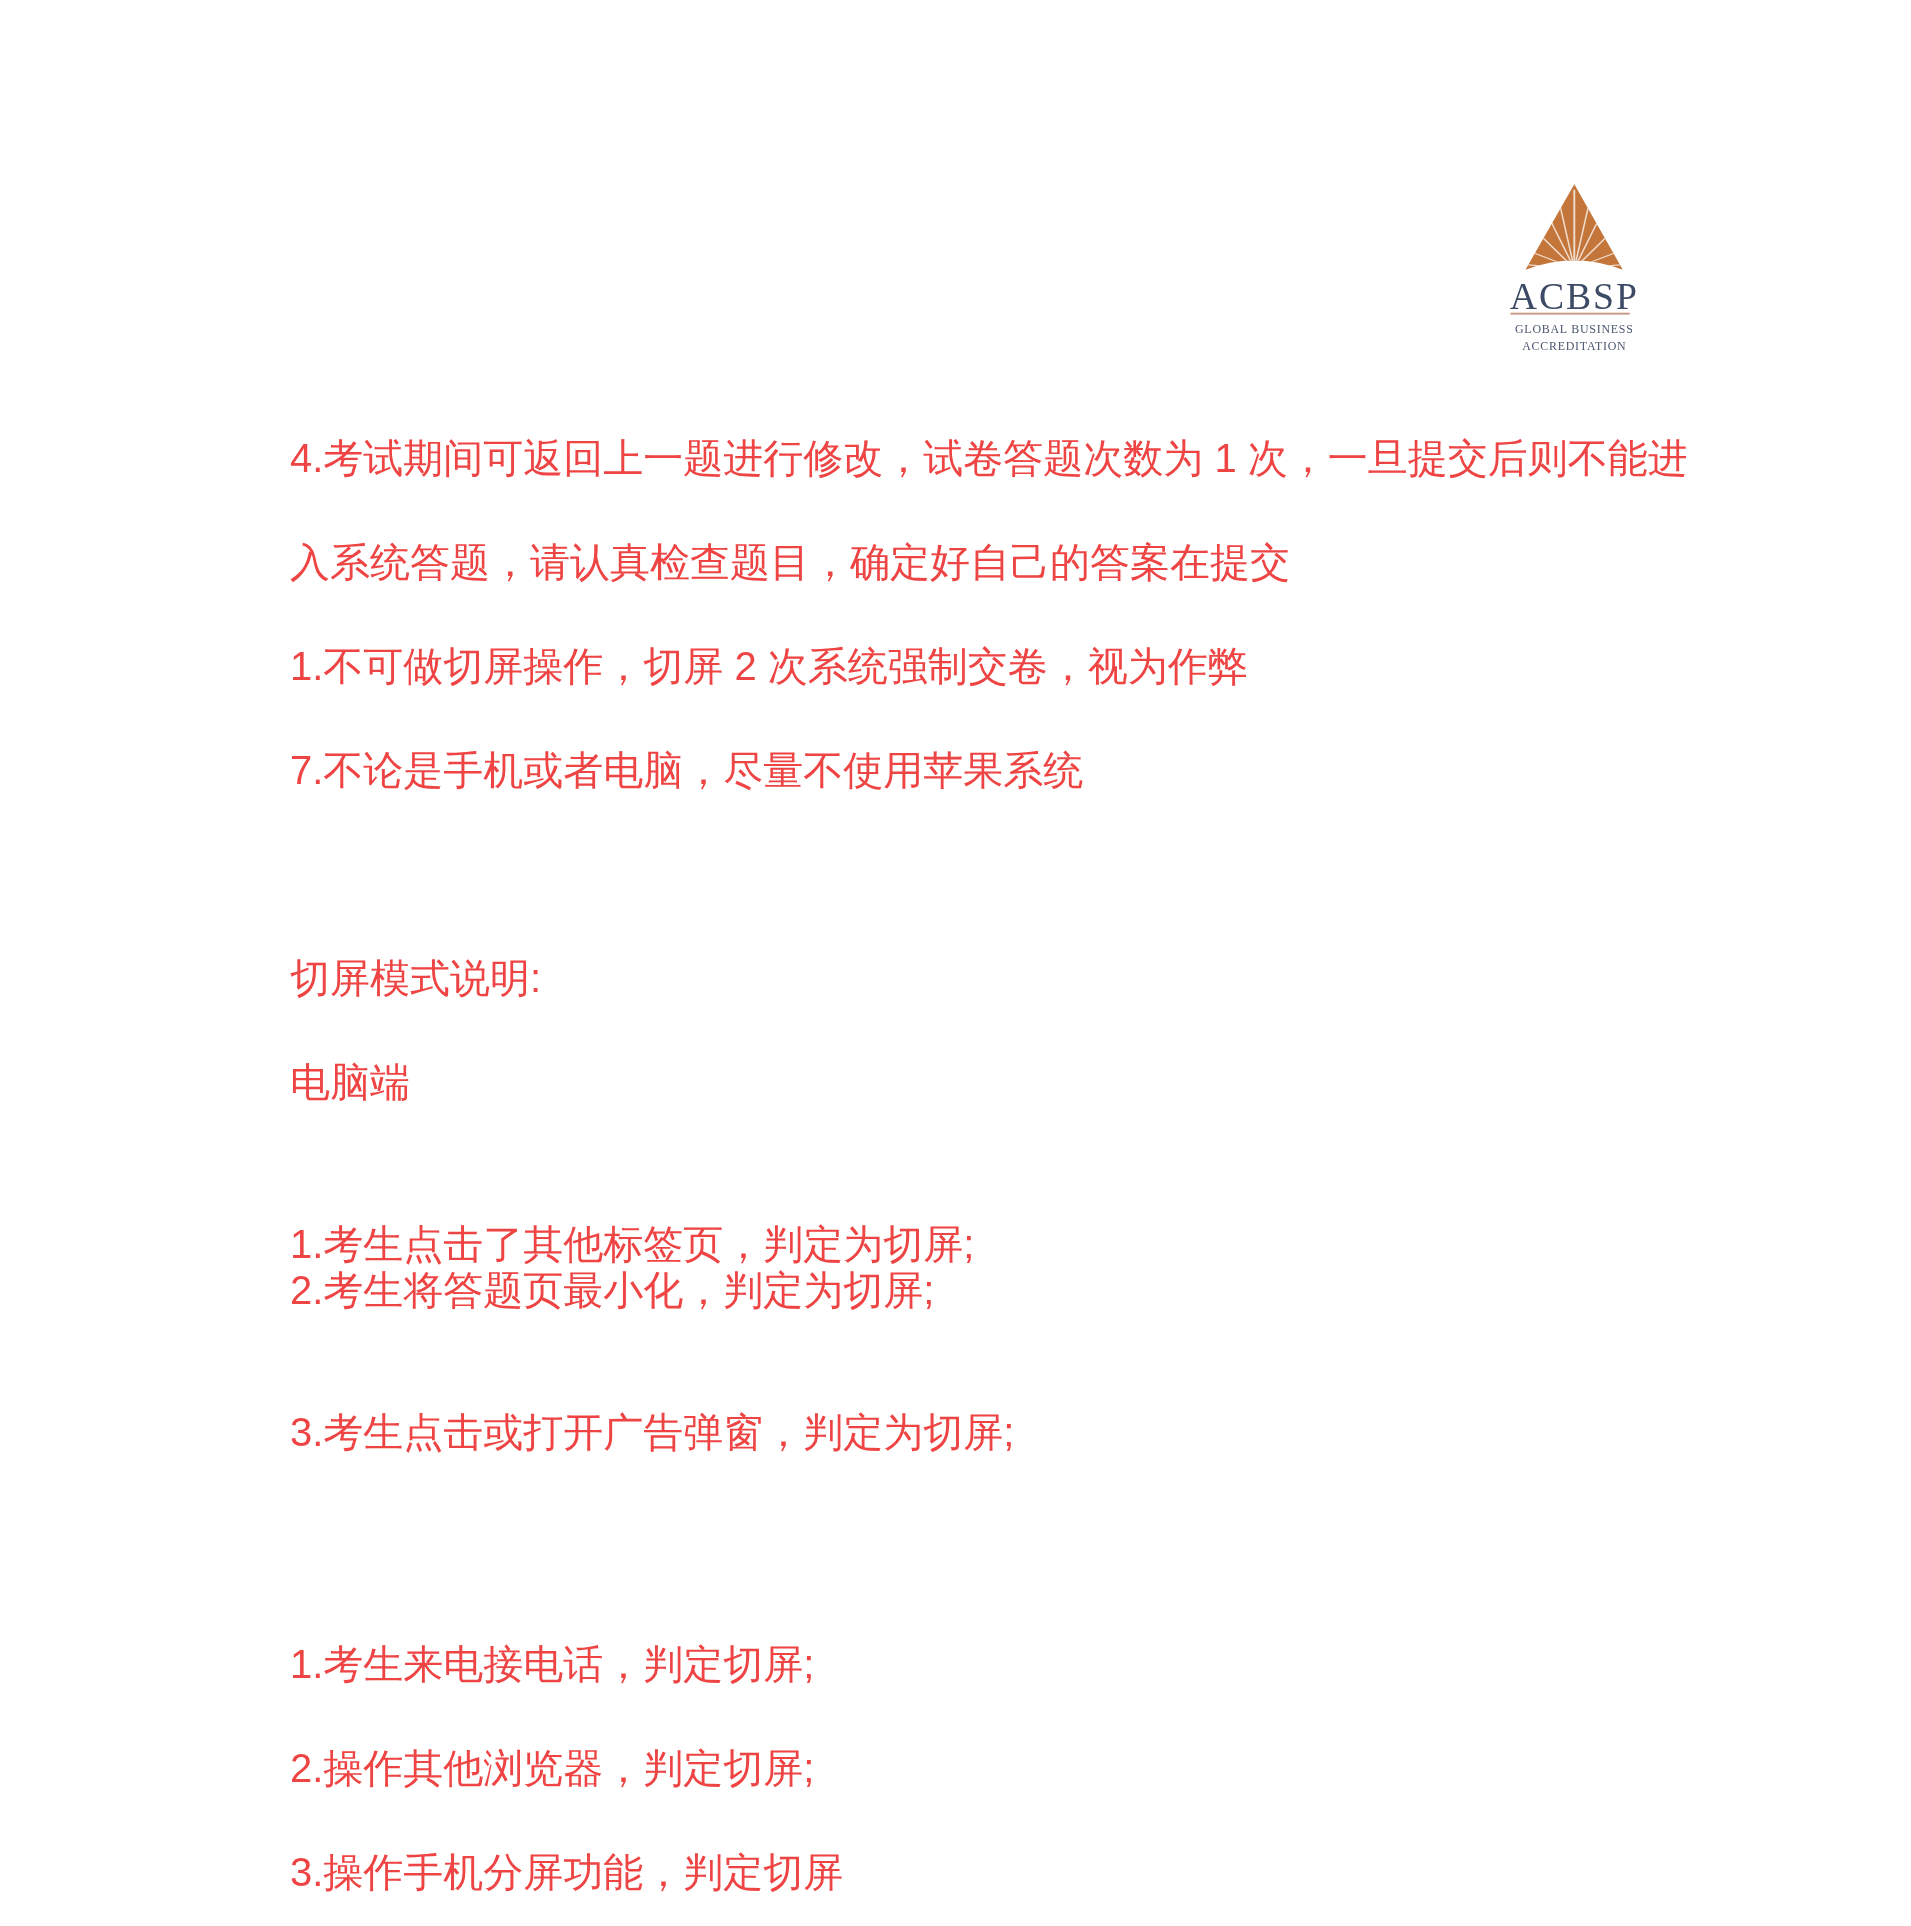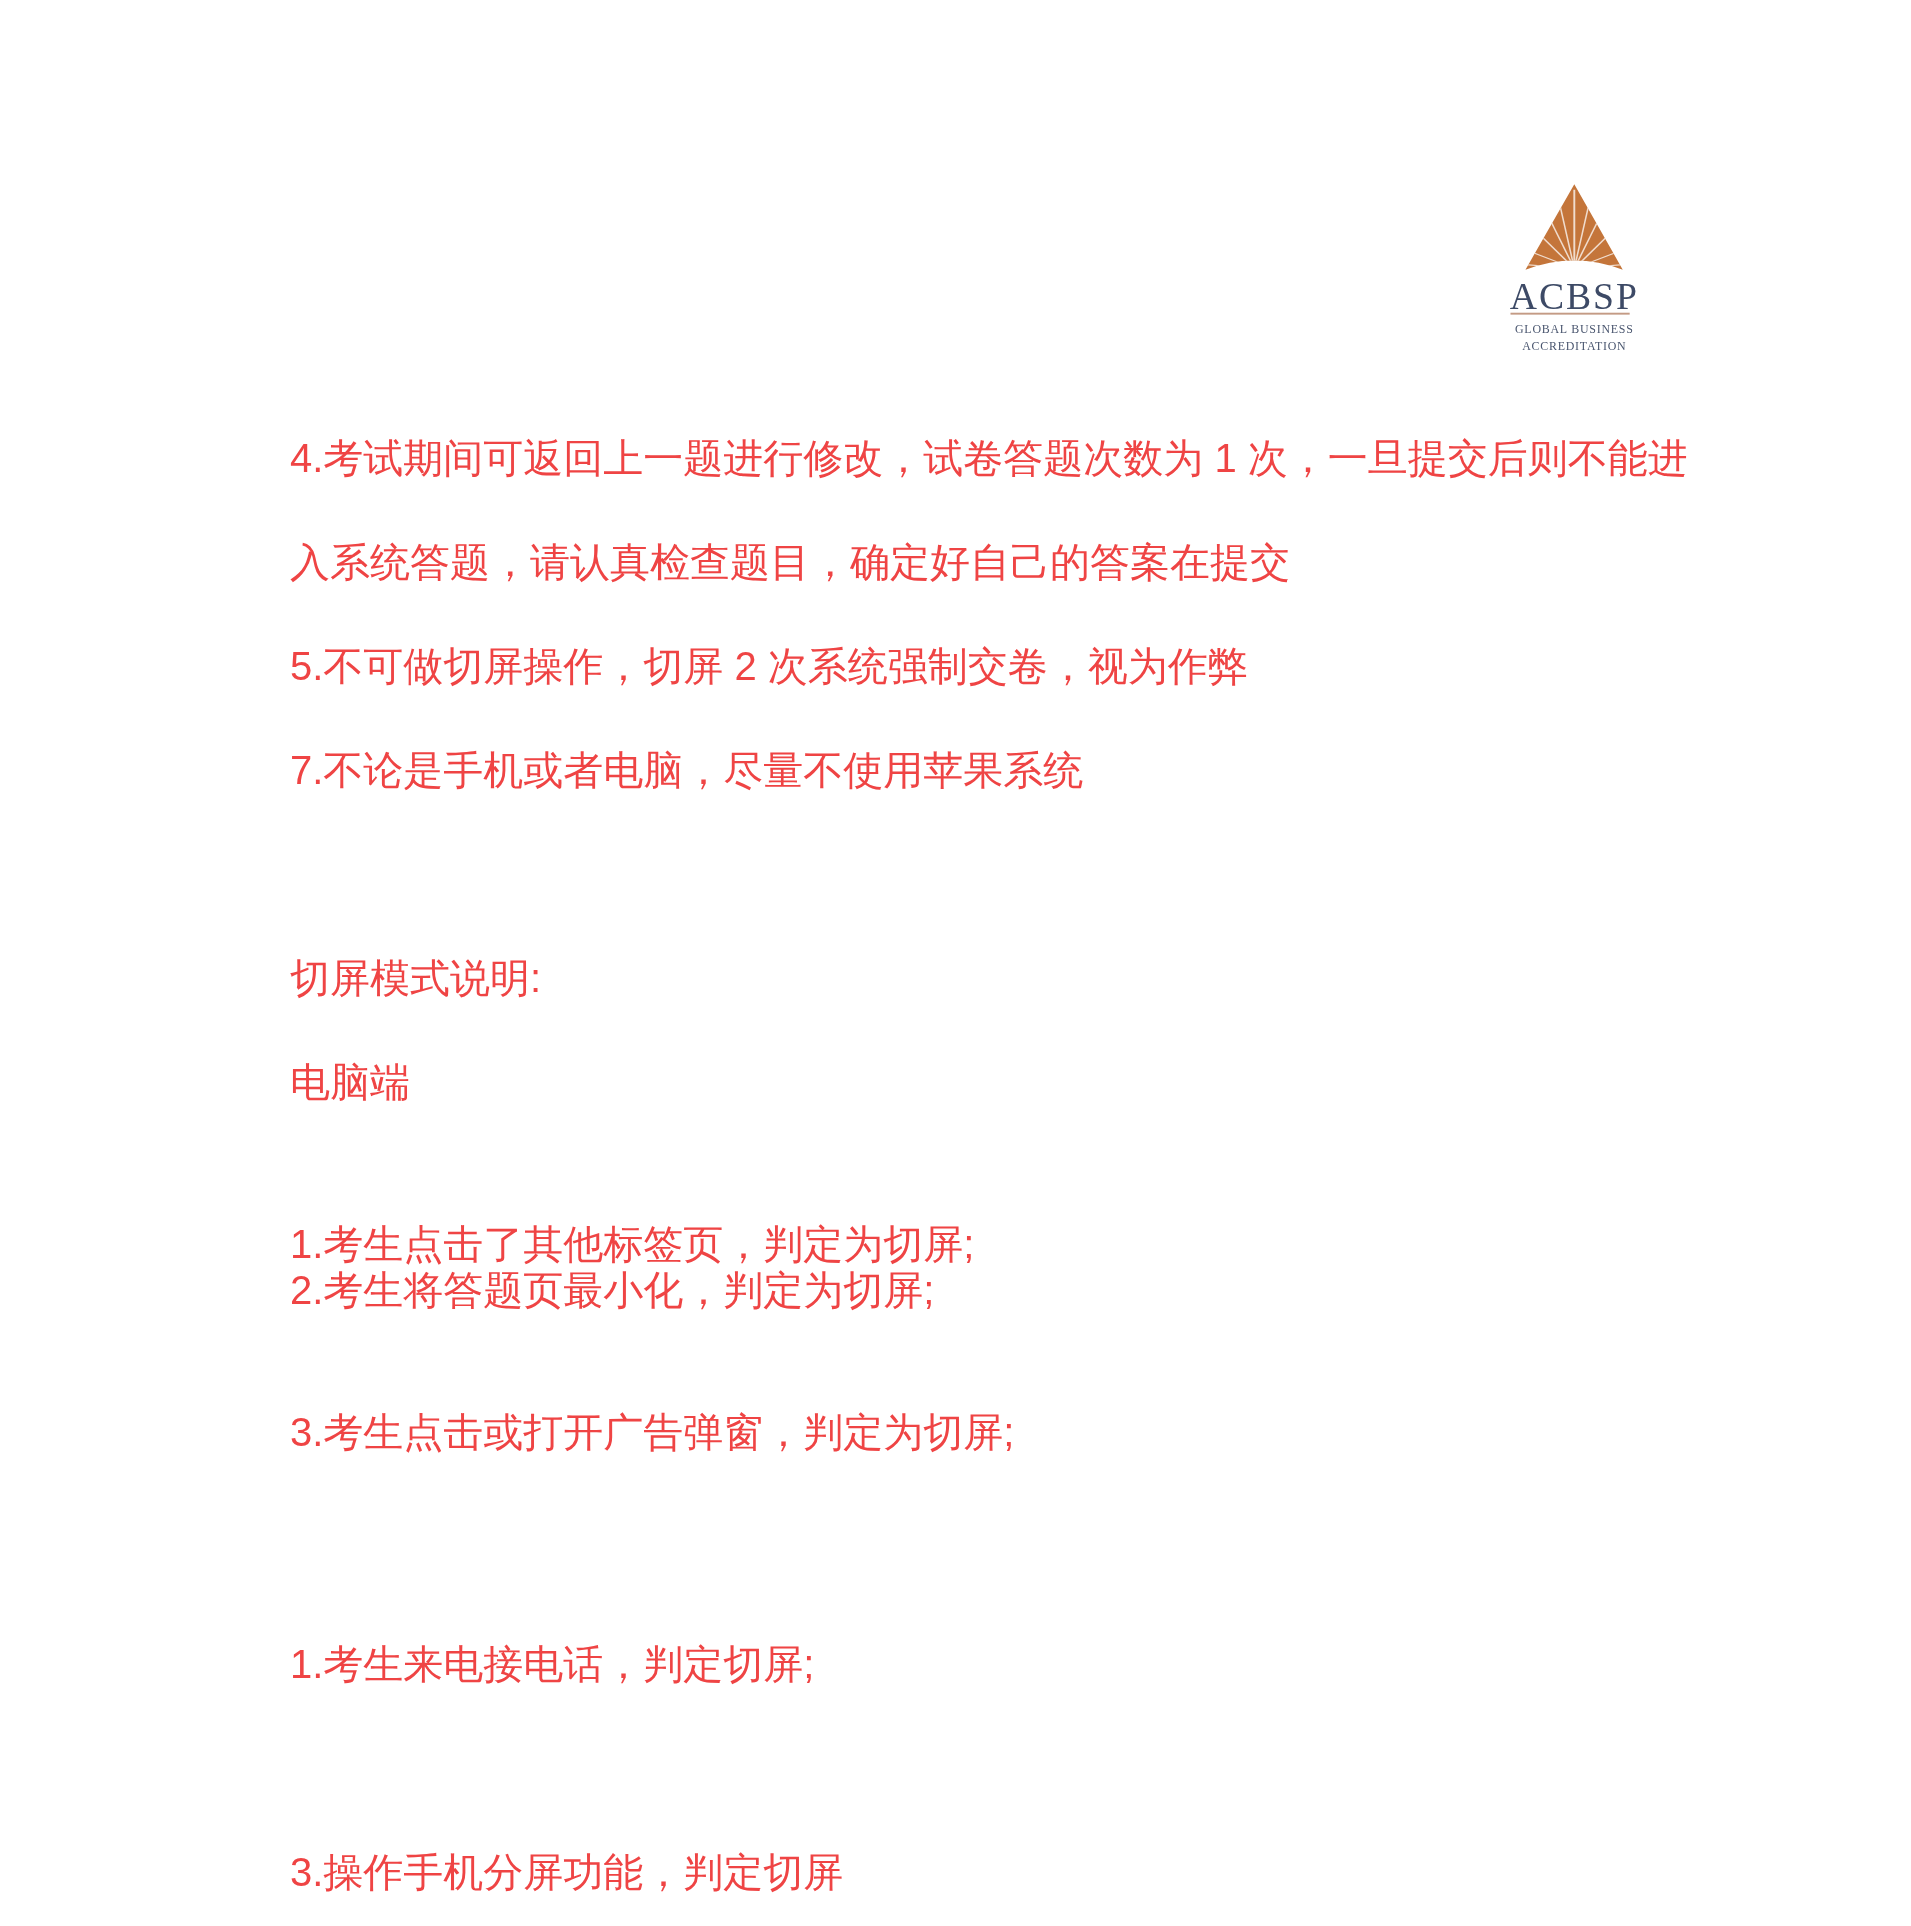--- a/index.html
+++ b/index.html
@@ -76,26 +76,27 @@
 
       <rect x="6" y="340" width="310" height="5" fill="#c49b85"></rect>
 
       <text x="172" y="392" text-anchor="middle" font-family="Liberation Serif, DejaVu Serif, serif" font-size="31" letter-spacing="2" fill="#4a566f">GLOBAL BUSINESS</text>
       <text x="172" y="436" text-anchor="middle" font-family="Liberation Serif, DejaVu Serif, serif" font-size="31" letter-spacing="2" fill="#4a566f">ACCREDITATION</text>
     </svg>
   </div>
 
   <div class="body-line" style="top:406px">4.考试期间可返回上一题进行修改，试卷答题次数为 1 次，一旦提交后则不能进</div>
   <div class="body-line" style="top:510px">入系统答题，请认真检查题目，确定好自己的答案在提交</div>
-  <div class="body-line" style="top:614px">5.不可做切屏操作，切屏 2 次系统强制交卷，视为作弊</div>
+  <div class="body-line" style="top:614px">1.不可做切屏操作，切屏 2 次系统强制交卷，视为作弊</div>
   <div class="body-line" style="top:718px">7.不论是手机或者电脑，尽量不使用苹果系统</div>
 
   <div class="body-line" style="top:926px">切屏模式说明:</div>
   <div class="body-line" style="top:1030px">电脑端</div>
   <div class="body-line" style="top:1192px">1.考生点击了其他标签页，判定为切屏;</div>
   <div class="body-line" style="top:1238px">2.考生将答题页最小化，判定为切屏;</div>
   <div class="body-line" style="top:1380px">3.考生点击或打开广告弹窗，判定为切屏;</div>
 
   <div class="body-line" style="top:1612px">1.考生来电接电话，判定切屏;</div>
+  <div class="body-line" style="top:1716px">2.操作其他浏览器，判定切屏;</div>
   <div class="body-line" style="top:1820px">3.操作手机分屏功能，判定切屏</div>
 
 </div>
 
 
 </body></html>

